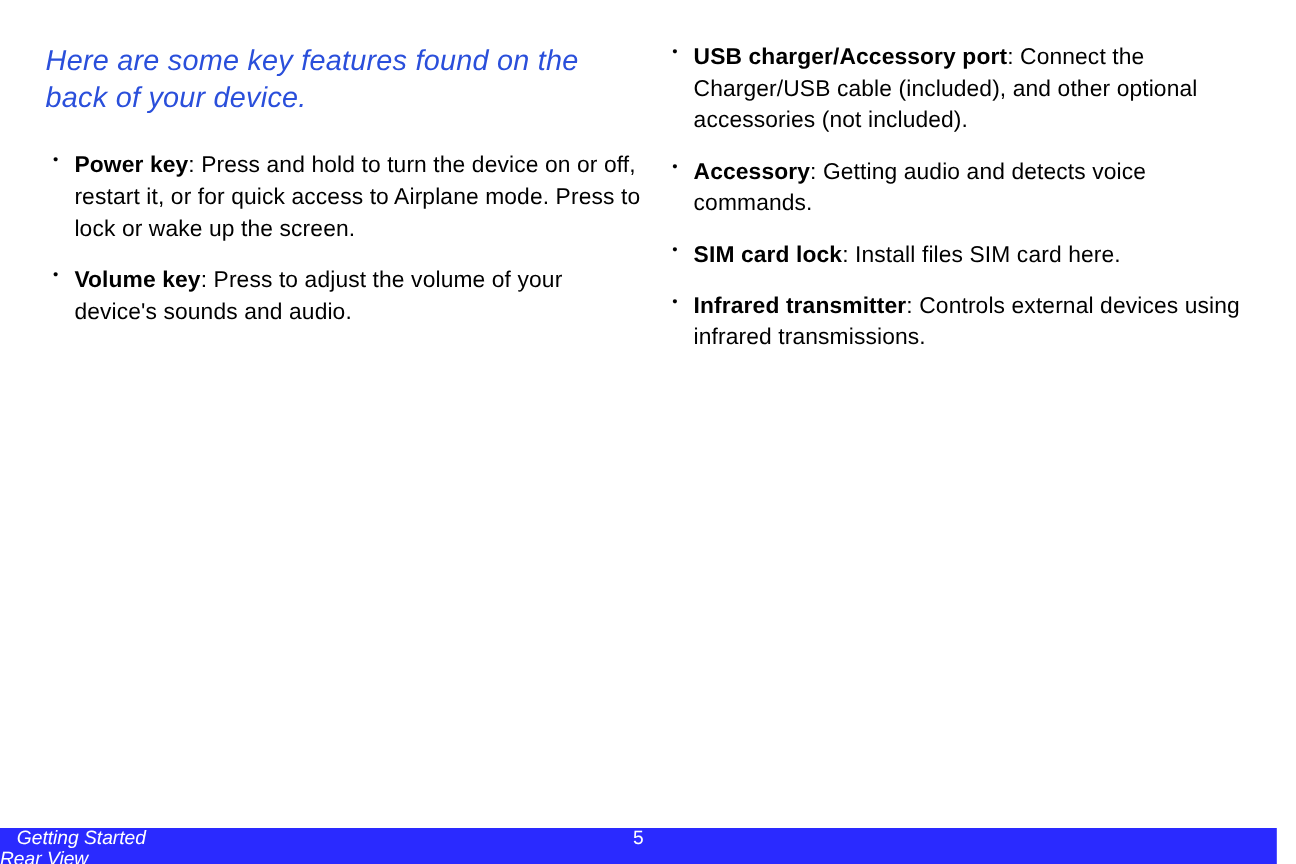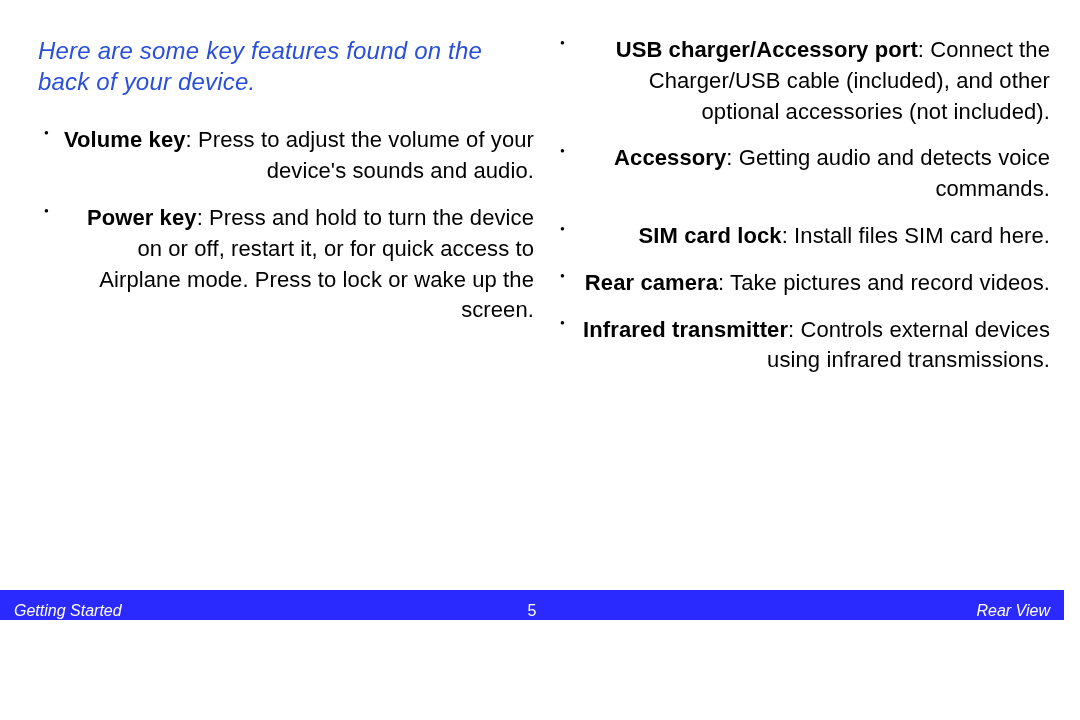--- a/index.html
+++ b/index.html
@@ -1,46 +1,45 @@
 <!DOCTYPE html>
 <html><head>
 <meta charset="utf-8">
 <style>
   html, body { margin: 0; padding: 0; width: 1080px; height: 720px; font-family: Arial, Helvetica, sans-serif; background: #fff; color: #000; }
-  .page { position: relative; width: 1080px; height: 620px; box-sizing: border-box; }
+  .page { position: relative; width: 1080px; height: 720px; box-sizing: border-box; }
   .content { display: flex; padding: 35px 30px 0 38px; gap: 20px; }
   .col { flex: 1; }
   .intro { color: #2a4fdb; font-style: italic; font-size: 24px; line-height: 1.3; margin-bottom: 28px; letter-spacing: 0.2px; }
   ul.features { list-style: none; padding: 0; margin: 0; }
-  ul.features li { position: relative; padding-left: 24px; margin-bottom: 16px; font-size: 22px; line-height: 1.4; letter-spacing: 0.1px; text-align: right; }
+  ul.features li { position: relative; padding-left: 24px; margin-bottom: 16px; font-size: 19px; line-height: 1.4; letter-spacing: 0.1px; }
   ul.features li::before { content: "\25CF"; position: absolute; left: 6px; top: 2px; font-size: 8px; color: #000; }
   .term { font-weight: bold; }
-  .footer { position: absolute; bottom: 0; left: 0; right: 16px; height: 30px; background: #2a2aff; color: #fff; font-style: italic; font-size: 16px; display: flex; align-items: flex-end; }
+  .footer { position: absolute; bottom: 0; left: 0; right: 16px; height: 30px; background: #2a2aff; color: #fff; font-style: italic; font-size: 16px; display: flex; align-items: flex-start; flex-direction: column; }
   .footer .left { flex: 1; padding-left: 14px; }
   .footer .center { flex: 0 0 auto; position: absolute; left: 50%; transform: translateX(-50%); font-style: normal; }
   .footer .right { flex: 1; text-align: right; padding-right: 14px; }
 </style>
 </head>
 <body>
 
 <div class="page">
   <div class="content">
     <div class="col">
       <div class="intro">Here are some key features found on the back of your device.</div>
       <ul class="features">
+        <li><span class="term">Power key</span><span>: Press and hold to turn the device on or off, restart it, or for quick access to Airplane mode. Press to lock or wake up the screen.</span></li>
         <li><span class="term">Volume key</span><span>: Press to adjust the volume of your device's sounds and audio.</span></li>
-        <li><span class="term">Power key</span><span>: Press and hold to turn the device on or off, restart it, or for quick access to Airplane mode. Press to lock or wake up the screen.</span></li>
       </ul>
     </div>
     <div class="col">
       <ul class="features">
         <li><span class="term">USB charger/Accessory port</span><span>: Connect the Charger/USB cable (included), and other optional accessories (not included).</span></li>
         <li><span class="term">Accessory</span><span>: Getting audio and detects voice commands.</span></li>
         <li><span class="term">SIM card lock</span><span>: Install files SIM card here.</span></li>
-        <li><span class="term">Rear camera</span><span>: Take pictures and record videos.</span></li>
         <li><span class="term">Infrared transmitter</span><span>: Controls external devices using infrared transmissions.</span></li>
       </ul>
     </div>
   </div>
   <div class="footer">
     <div class="left">Getting Started</div>
     <div class="center">5</div>
     <div class="right">Rear View</div>
   </div>
 </div>

